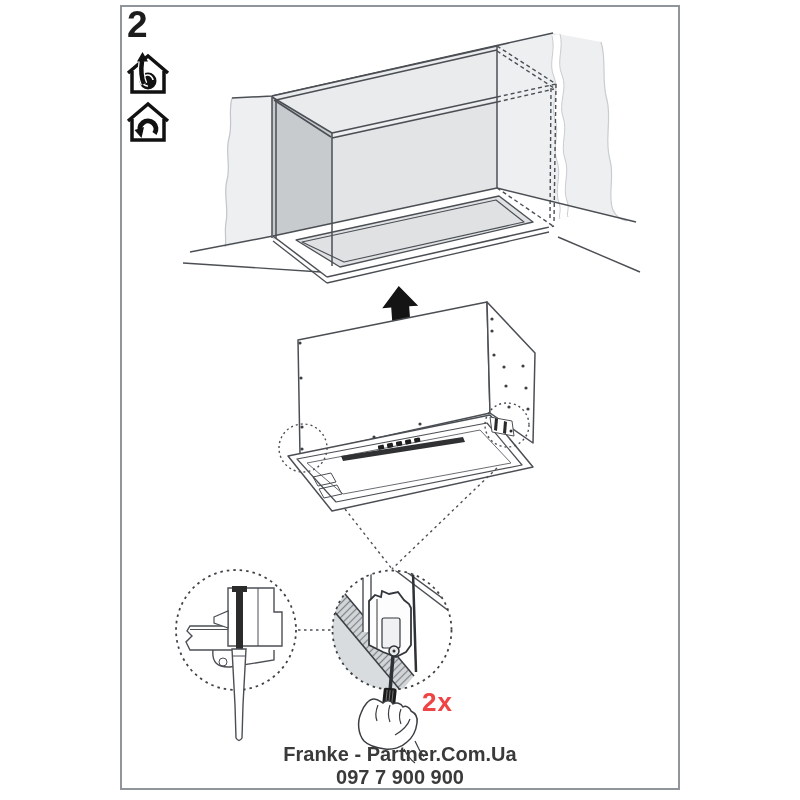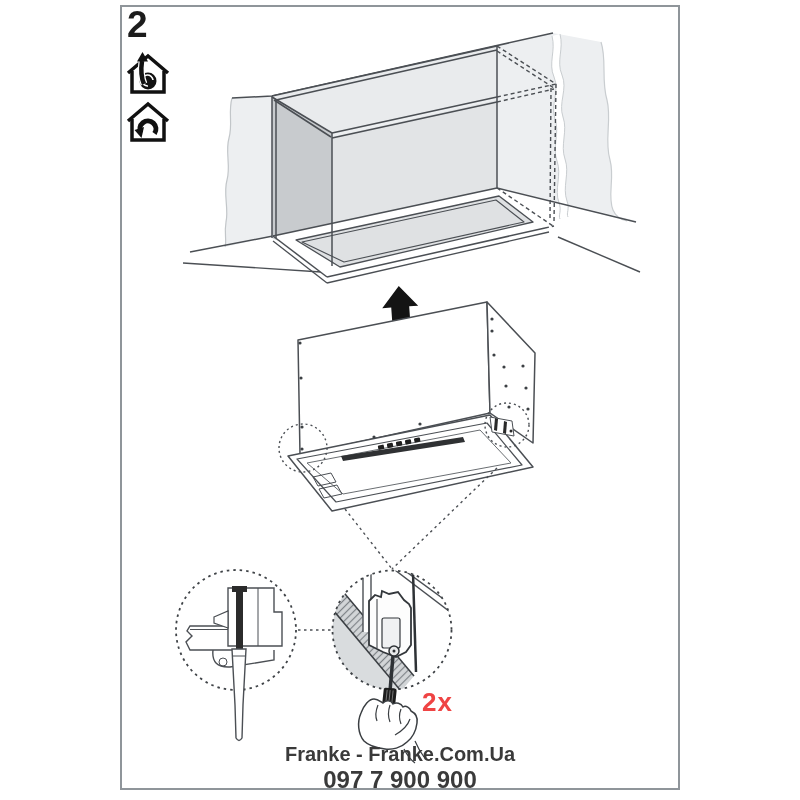--- a/index.html
+++ b/index.html
@@ -2,21 +2,21 @@
 <html><head>
 <meta charset="utf-8">
 <style>
   html,body{margin:0;padding:0;background:#ffffff;width:800px;height:800px;font-family:"Liberation Sans",sans-serif;}
   .page{position:relative;width:800px;height:800px;background:#fff;overflow:hidden;}
   .page-border{position:absolute;left:120px;top:5px;width:560px;height:785px;border:2px solid #8f959a;box-sizing:border-box;}
   .art{position:absolute;left:0;top:0;}
   .step-number{position:absolute;left:127px;top:4px;font-size:37px;font-weight:bold;color:#1c1c1c;}
   .qty{position:absolute;left:422px;top:687px;font-size:26px;font-weight:bold;color:#ef4444;letter-spacing:1px;}
   .footer1{position:absolute;left:120px;top:743px;width:560px;text-align:center;font-size:20px;font-weight:bold;color:#3a3a3a;}
-  .footer2{position:absolute;left:120px;top:766px;width:560px;text-align:center;font-size:24px;font-weight:bold;color:#3a3a3a;}
+  .footer2{position:absolute;left:120px;top:766px;width:560px;text-align:center;font-size:20px;font-weight:bold;color:#3a3a3a;}
 </style>
 </head>
 <body>
 
 <div class="page">
   <div class="page-border"></div>
   <div class="step-number">2</div>
 
   <svg class="art" width="800" height="800" viewBox="0 0 800 800">
     <defs>
@@ -213,15 +213,15 @@
     </g>
     <g transform="translate(127,100)">
       <path d="M1,21 L21,4 L41,21" fill="none" stroke="#111111" stroke-width="3.5"></path>
       <path d="M5,19 L5,40 L37,40 L37,19" fill="none" stroke="#111111" stroke-width="3.5"></path>
       <path d="M27.5,33.5 A8,8 0 1 0 14,33" stroke="#111111" stroke-width="5" fill="none"></path>
       <path d="M7.5,30 L17,27 L14.5,38 Z" fill="#111111"></path>
     </g>
   </svg>
 
   <div class="qty">2x</div>
-  <div class="footer1">Franke - Franke.Com.Ua</div>
+  <div class="footer1">Franke - Partner.Com.Ua</div>
   <div class="footer2">097 7 900 900</div>
 </div>
 
 </body></html>

